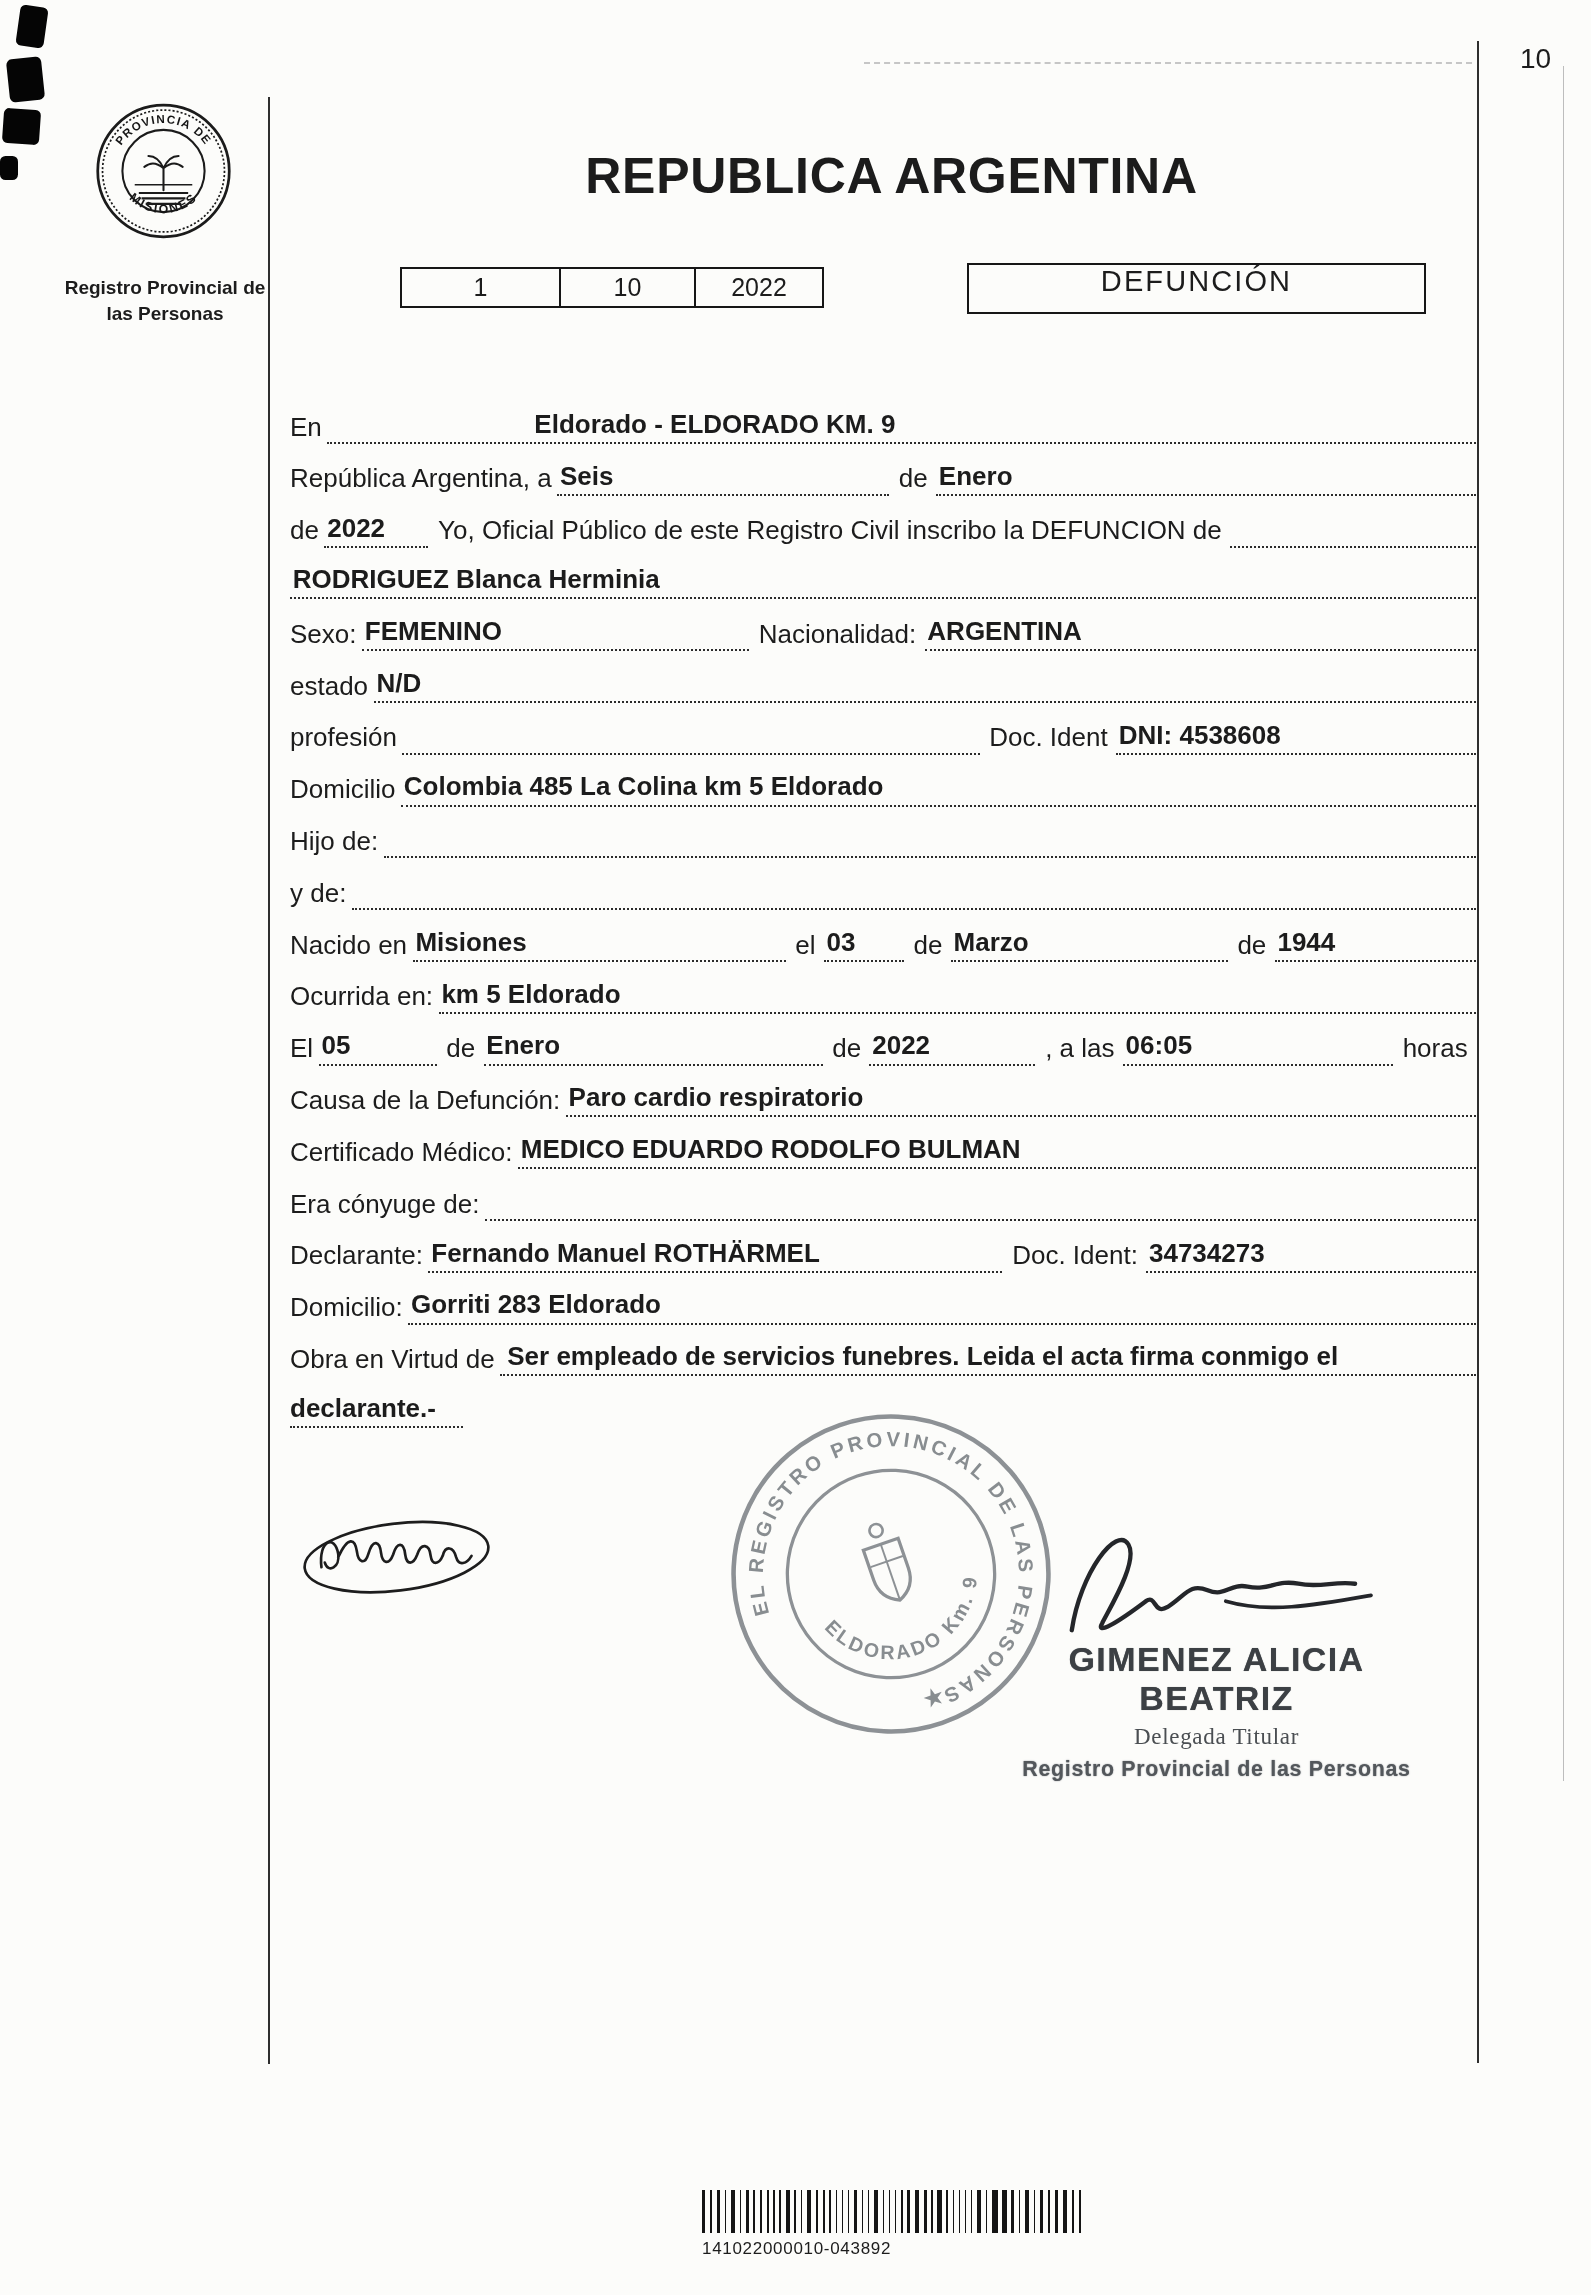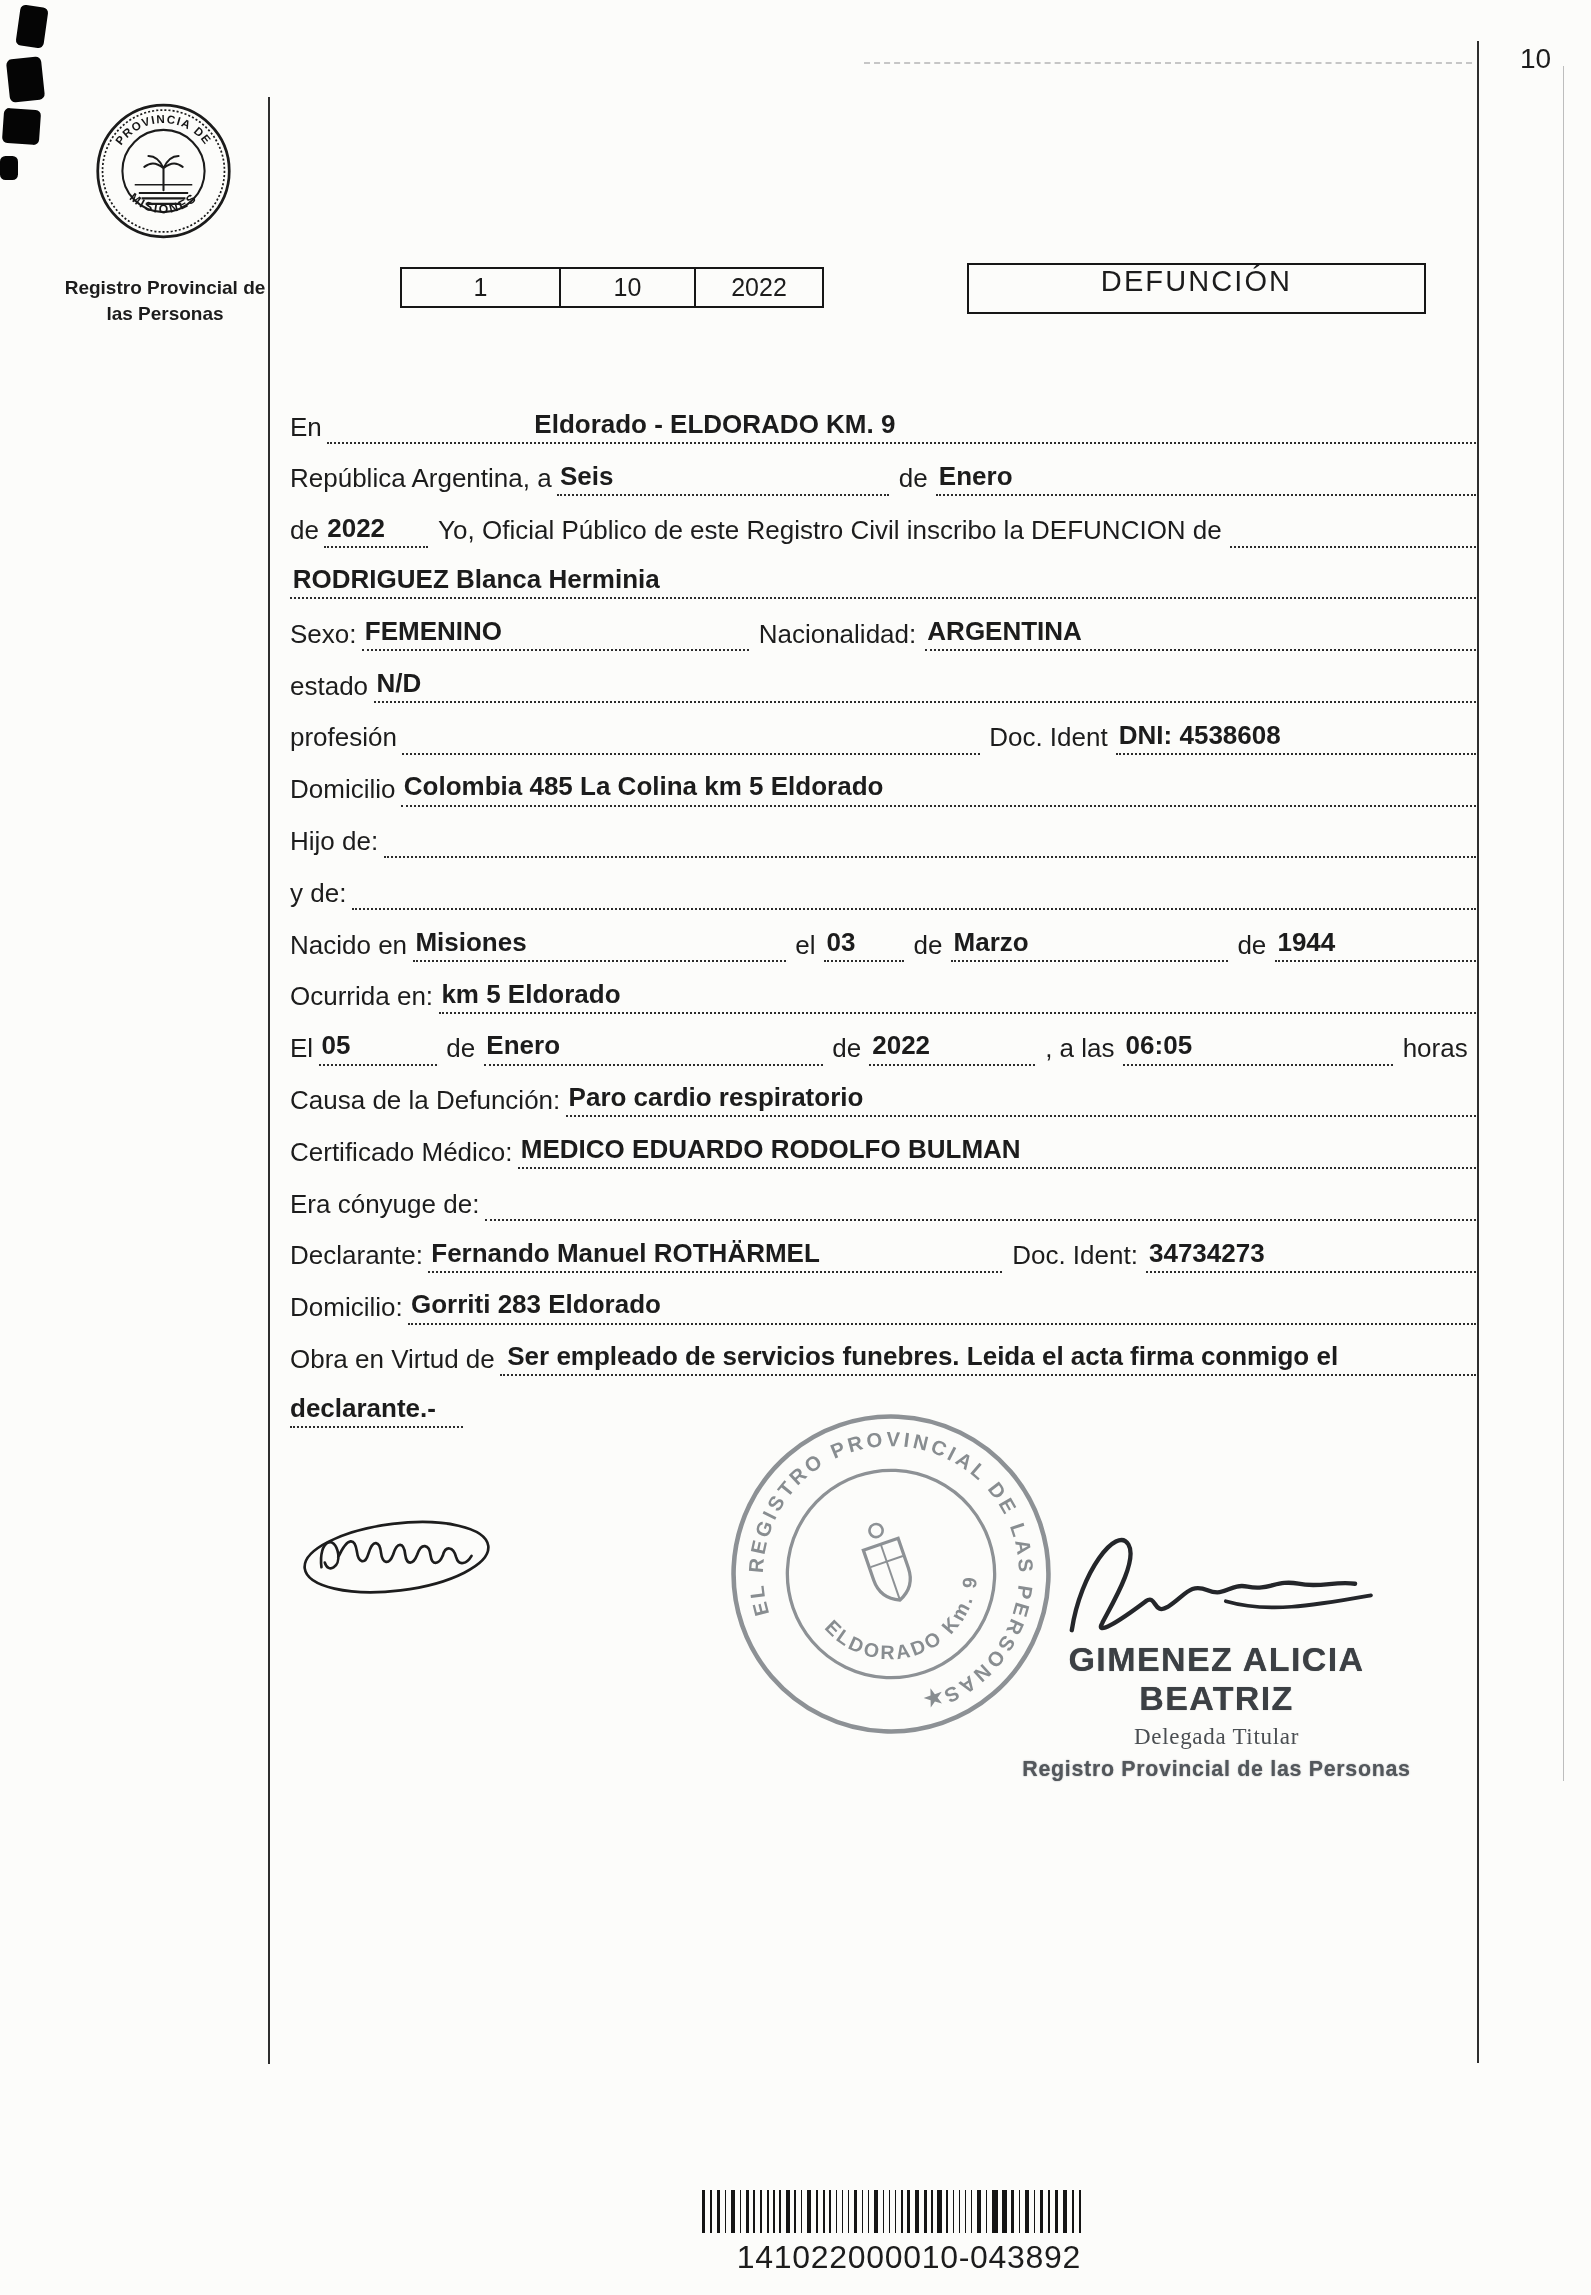--- a/index.html
+++ b/index.html
@@ -49,21 +49,21 @@
   .sig-right { position:absolute; left:1056px; top:1514px; width:325px; height:138px; z-index:3; }
   .official-stamp { position:absolute; left:1016px; top:1640px; width:401px; text-align:center; z-index:2; }
   .official-name { font-size:34px; font-weight:700; color:#3c4044; letter-spacing:1.4px; text-shadow:0 0 0.7px #5b6065; }
   .official-title { font-family:"Liberation Serif", serif; font-size:23px; color:#4a4e52; margin-top:5.5px; letter-spacing:0.7px; }
   .official-org { font-size:21.4px; font-weight:700; color:#53575b; margin-top:7px; letter-spacing:0.7px; text-shadow:0 0 1.4px #7a7f84; }
 
   
   .barcode-wrap { position:absolute; left:702px; top:2190px; width:379px; }
   .bc-bars { display:flex; justify-content:space-between; align-items:stretch; height:43px; }
   .bc-bar { background:#141414; }
-  .bc-number { text-align:right; margin-top:5.5px; font-size:32px; letter-spacing:0.7px; }
+  .bc-number { text-align:left; margin-top:5.5px; font-size:17px; letter-spacing:0.7px; }
 </style>
 </head>
 <body>
 
 <div class="page">
 
   <div class="artifact" style="left:18px; top:5.5px; width:28px; height:41px; transform:rotate(8deg);"></div>
   <div class="artifact" style="left:8.3px; top:58px; width:35px; height:43px; transform:rotate(-6deg);"></div>
   <div class="artifact" style="left:2.8px; top:109px; width:37px; height:35px; transform:rotate(4deg);"></div>
   <div class="artifact" style="left:0px; top:156px; width:18px; height:23.5px;"></div>
@@ -93,20 +93,21 @@
       <path d="M 100,128 L 100,96 M 100,96 C 88,86 80,88 72,94 M 100,96 C 94,82 86,78 78,78 M 100,96 C 106,82 114,78 122,78 M 100,96 C 112,86 120,88 128,94" stroke="#1b1b1b" stroke-width="3" fill="none" stroke-linecap="round"></path>
       <path d="M 64,132 h 72 M 68,140 h 64 M 74,148 h 52" stroke="#1b1b1b" stroke-width="3"></path>
       <path d="M 58,120 h 84" stroke="#1b1b1b" stroke-width="2"></path>
     </svg>
   </div>
   <div class="org-name">
     <div>Registro Provincial de</div>
     <div>las Personas</div>
   </div>
 
+  <div class="title">REPUBLICA ARGENTINA</div>
 
   <table class="rec-table">
     <tbody>
     <tr class="valrow">
       <td class="c1">1</td>
       <td class="c2">10</td>
       <td class="c3">2022</td>
     </tr>
   </tbody>
     </table>

